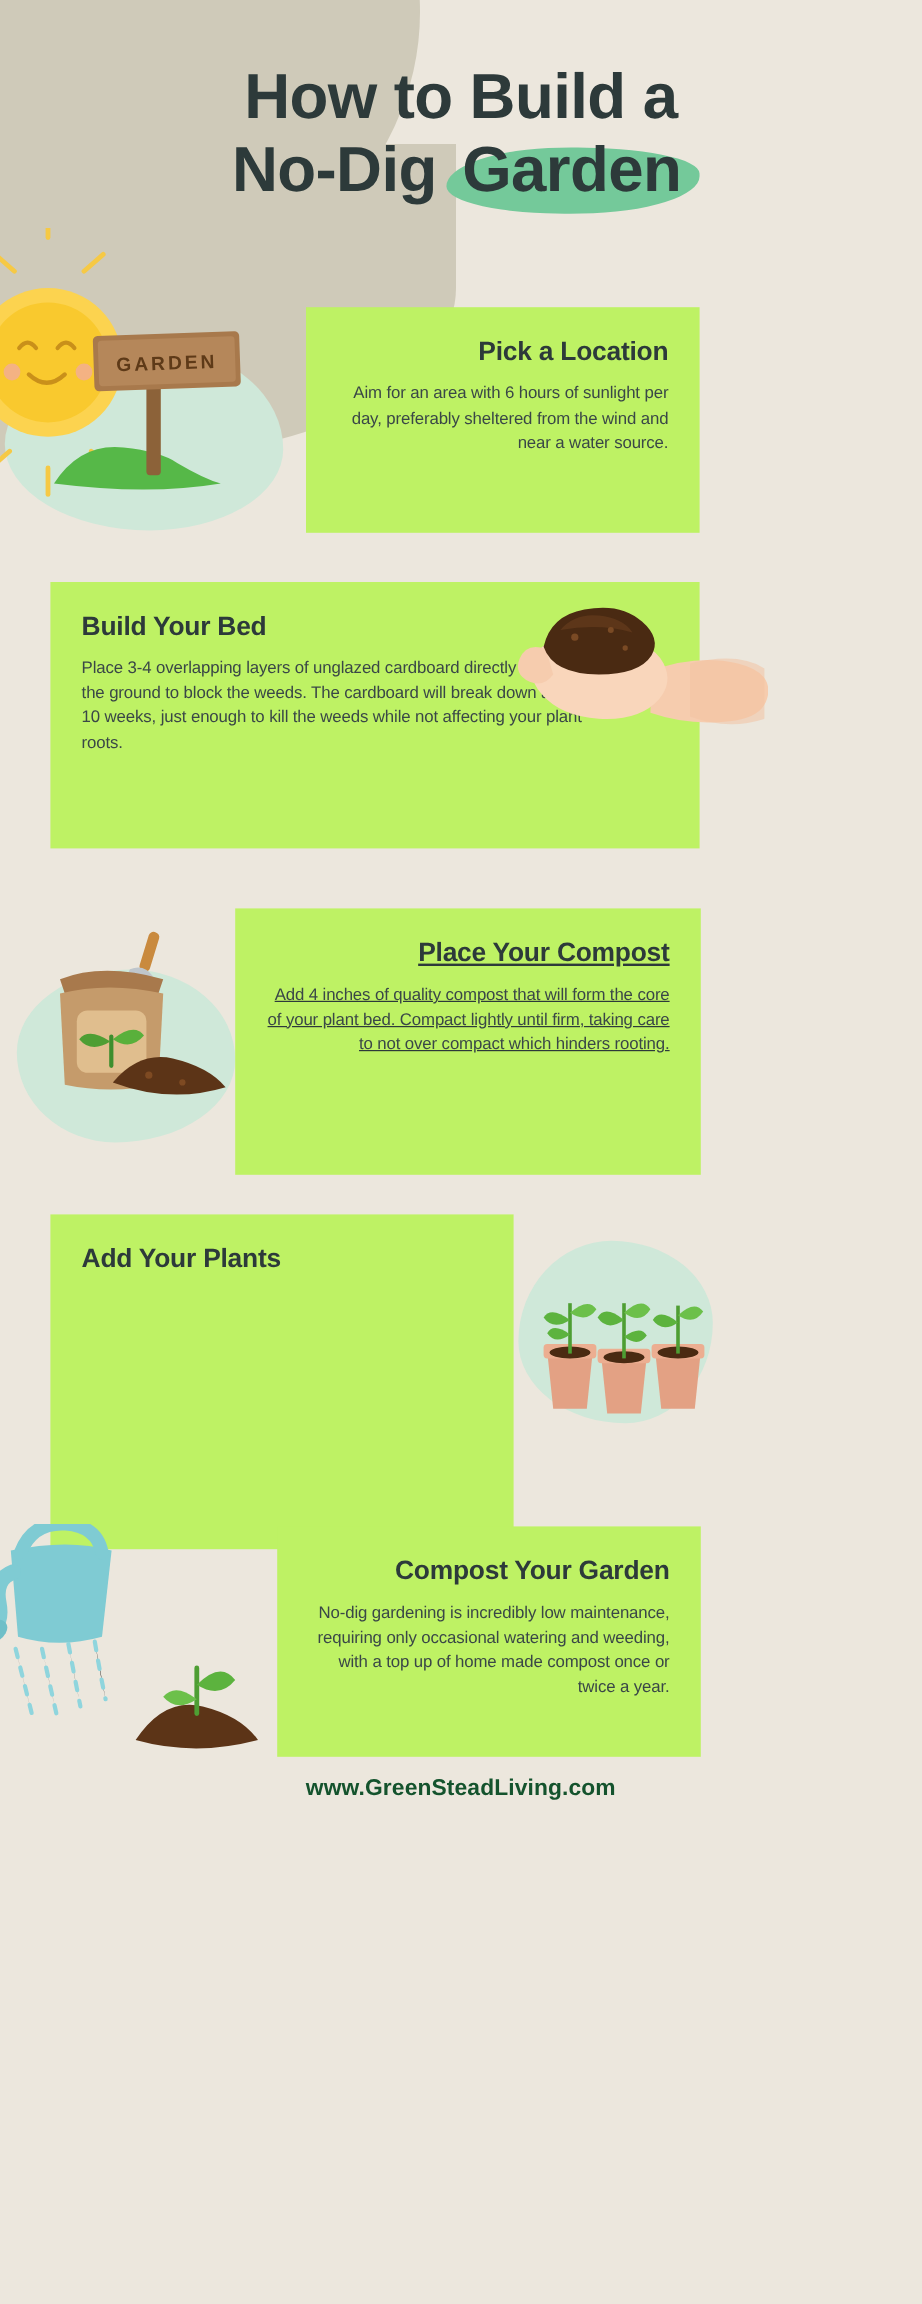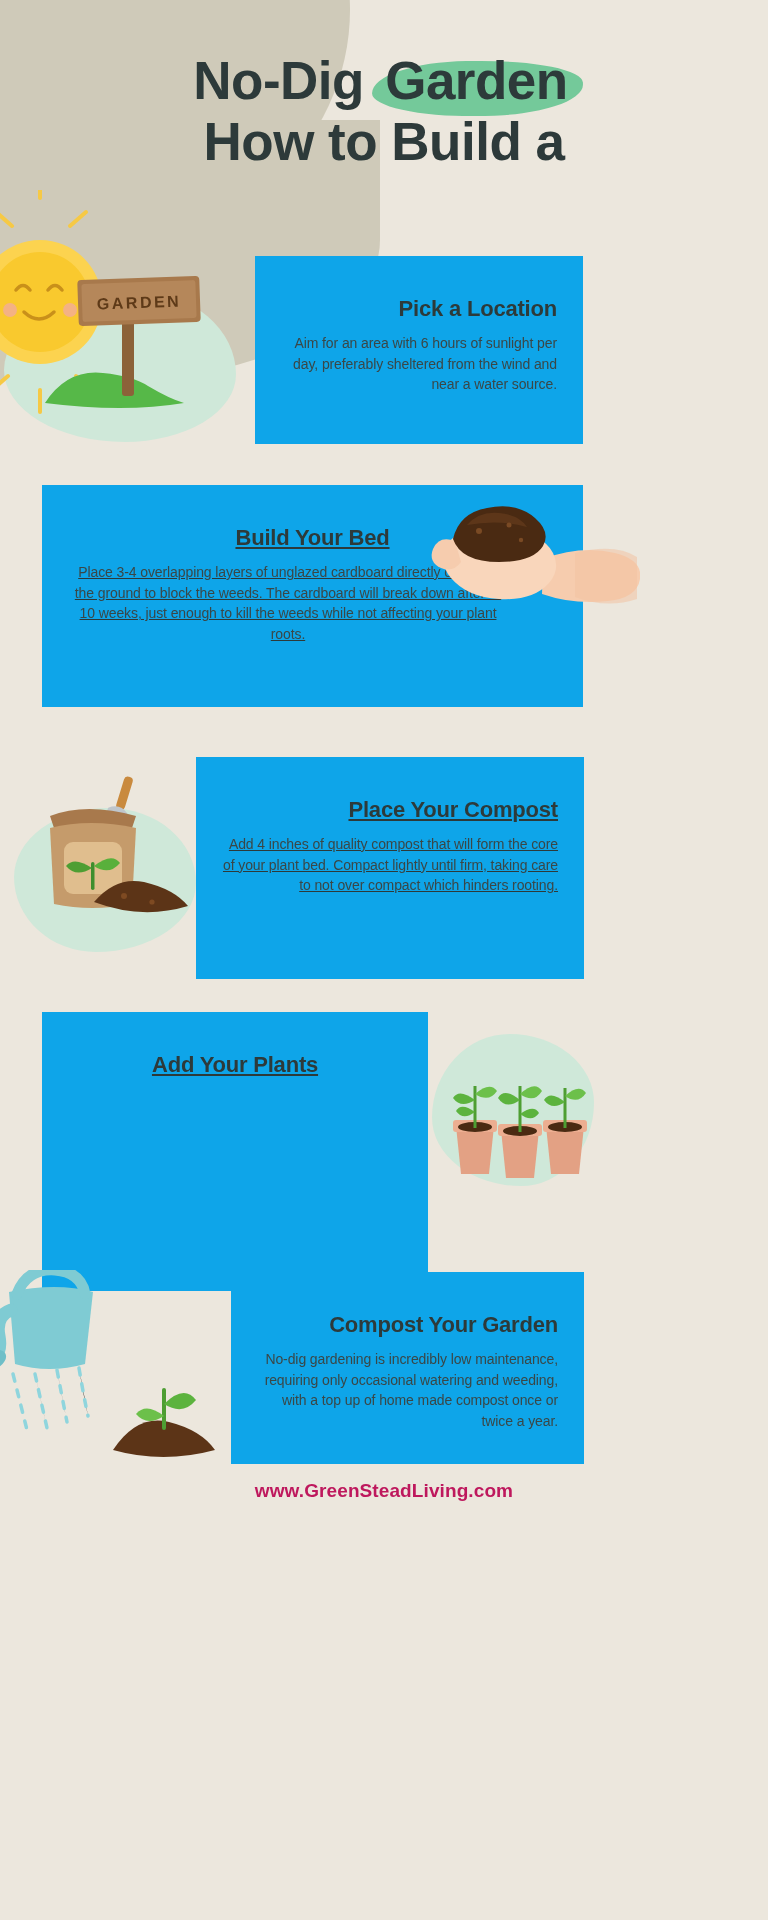--- a/index.html
+++ b/index.html
@@ -38,74 +38,74 @@
   .hl::before {
     content:""; position:absolute; z-index:-1;
     left:-6px; right:-8px; top:18%; bottom:-8%;
     background:#74C99A;
     border-radius:46% 52% 48% 50% / 58% 42% 56% 44%;
     transform:rotate(-0.6deg);
   }
 
   
   .card {
-    position:absolute; background:#0ea5e9; z-index:3;
-    padding:40px 26px;
+    position:absolute; background:#bef264; z-index:3;
+    padding:24px 26px;
   }
   .card h2 {
     font-size:22px; font-weight:bold; color:#2D3A3A;
     margin-bottom:11px; letter-spacing:-0.2px;
   }
   .card p {
     font-size:14px; line-height:1.47; color:#3A4747;
     letter-spacing:-0.1px;
   }
   .align-right { text-align:right; }
-  .align-left  { text-align:center;text-decoration:underline;  }
+  .align-left  { text-align:left;  }
 
   #card1 { left:255px; top:256px; width:328px; height:188px; }
   #card2 { left:42px;  top:485px; width:541px; height:222px; }
   #card3 { left:196px; top:757px; width:388px; height:222px;text-decoration:underline; }
   #card4 { left:42px;  top:1012px; width:386px; height:279px; }
   #card5 { left:231px; top:1272px; width:353px; height:192px; }
 
   
   .blob { position:absolute; background:#CFE8D9; z-index:1; }
   #blob1 { left:4px; top:292px; width:232px; height:150px;
            border-radius:58% 42% 48% 52% / 52% 55% 45% 48%; }
   #blob3 { left:14px; top:808px; width:182px; height:144px;
            border-radius:52% 48% 55% 45% / 48% 52% 48% 52%; }
   #blob4 { left:432px; top:1034px; width:162px; height:152px;
            border-radius:48% 52% 45% 55% / 55% 45% 55% 45%; }
 
   
   .footer {
     position:absolute; left:0; top:1480px; width:768px;
     text-align:center; font-size:19px; font-weight:bold;
-    color:#be185d; letter-spacing:0.1px; z-index:6;
+    color:#14532d; letter-spacing:0.1px; z-index:6;
   }
 
   svg { display:block; }
   .art { position:absolute; z-index:4; }
 </style>
 </head>
 <body>
 
 <div class="bg-layer">
   <div class="tan-blob"></div>
   <div class="tan-band"></div>
 </div>
 
 <div class="blob" id="blob1"></div>
 <div class="blob" id="blob3"></div>
 <div class="blob" id="blob4"></div>
 
 <div class="title-wrap">
+  <span class="title-line">How to Build a</span>
   <span class="title-line"><span>No-Dig </span><span class="hl">Garden</span></span>
-  <span class="title-line">How to Build a</span>
 </div>
 
 <div class="art" style="left:0px; top:190px; width:240px; height:235px;">
   <svg width="240" height="235" viewBox="0 0 240 235">
 
     <g stroke="#F6C945" stroke-width="4" stroke-linecap="round">
       <line x1="40" y1="200" x2="40" y2="222"></line>
       <line x1="8" y1="186" x2="-8" y2="200"></line>
       <line x1="76" y1="186" x2="92" y2="200"></line>
       <line x1="40" y1="8" x2="40" y2="-12"></line>

